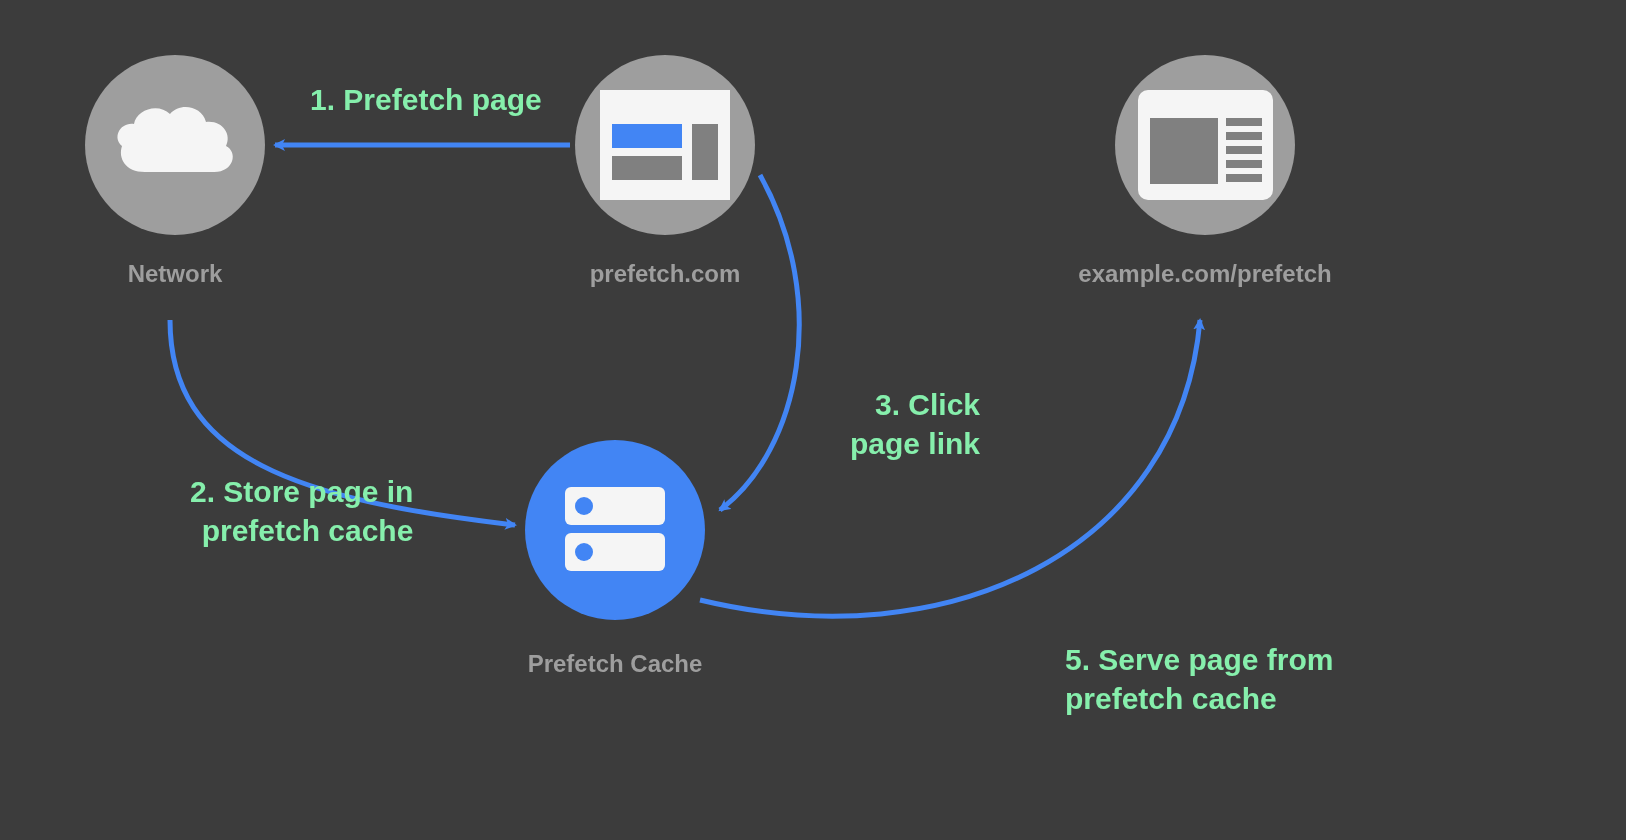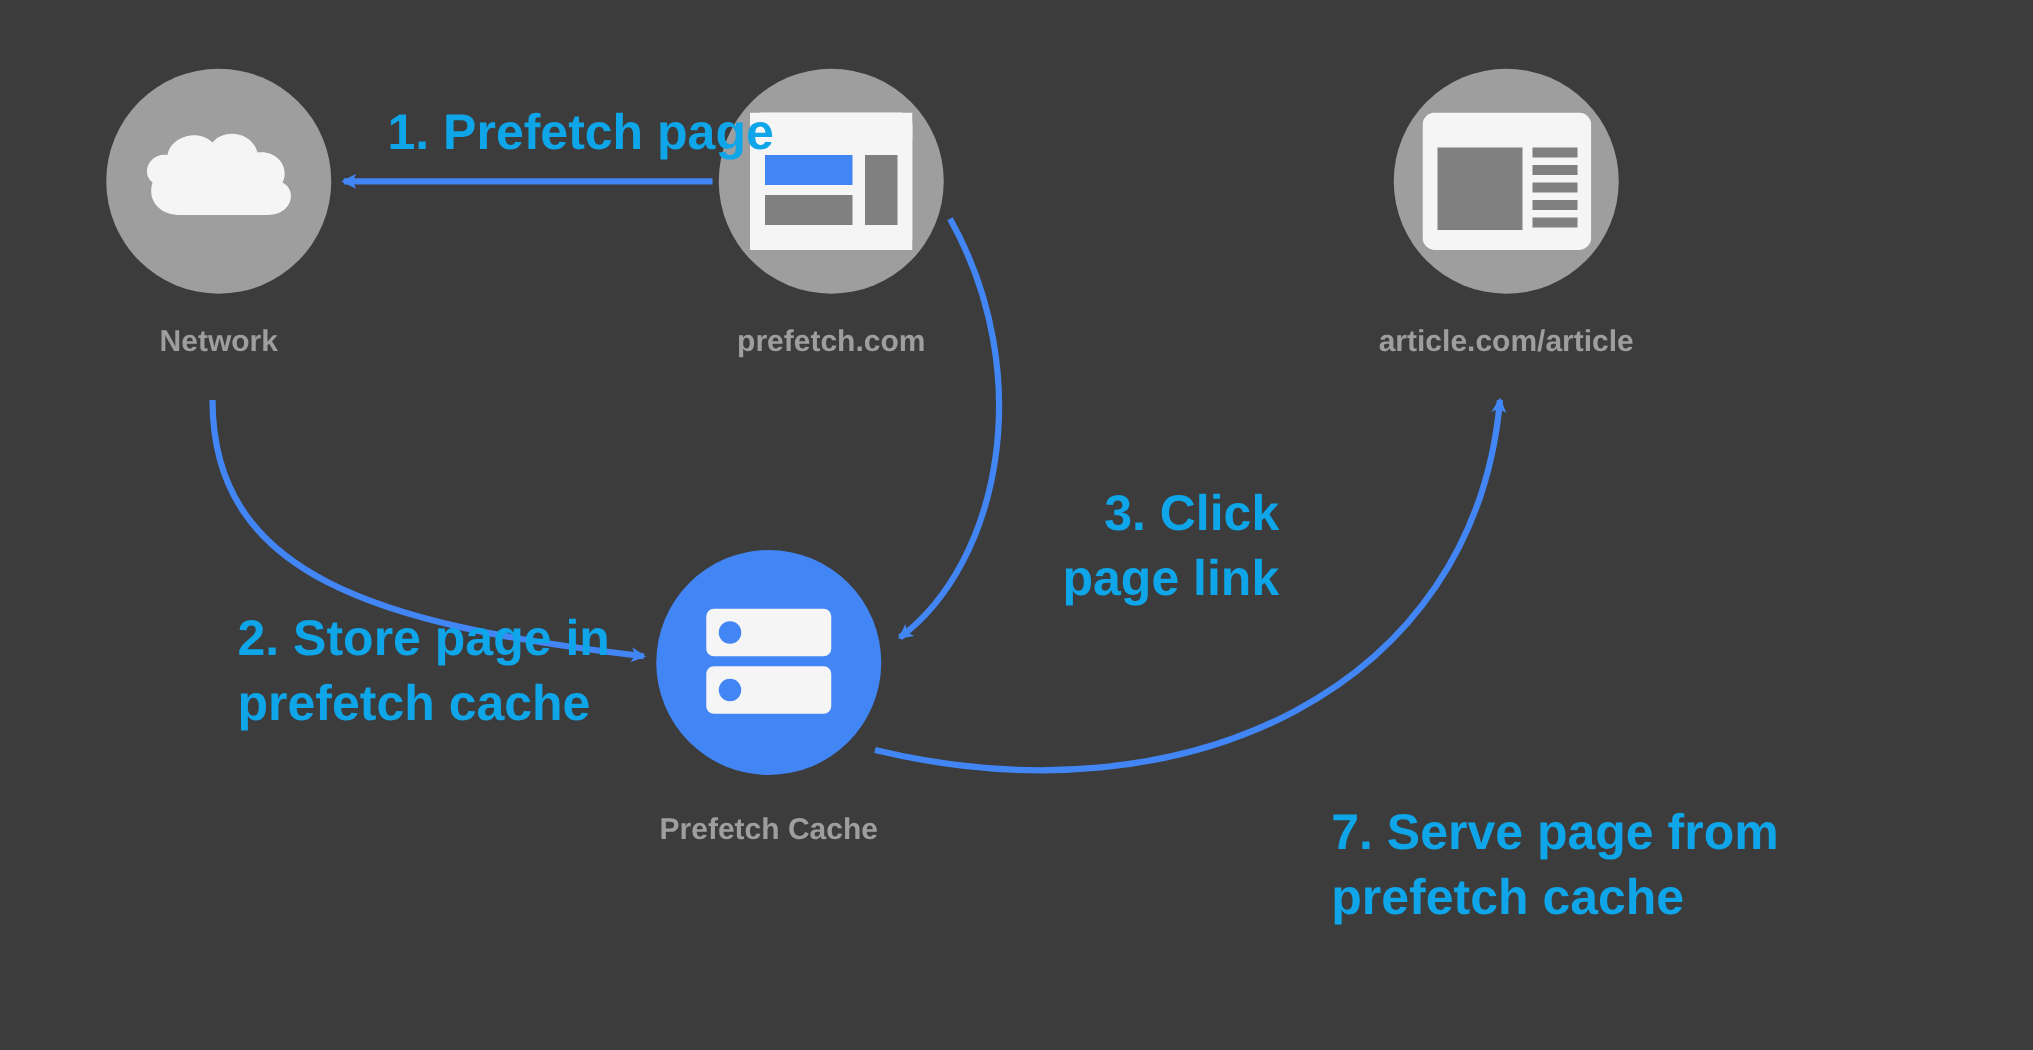--- a/index.html
+++ b/index.html
@@ -31,23 +31,23 @@
   .caption {
     position: absolute;
     color: #9e9e9e;
     font-weight: 700;
     font-size: 24px;
     text-align: center;
     white-space: nowrap;
   }
   .edge-label {
     position: absolute;
-    color: #0ea5e9;
+    color: #86efac;
     font-weight: 700;
-    font-size: 40px;
+    font-size: 30px;
     line-height: 1.3;
   }
   svg.overlay {
     position: absolute;
     left: 0; top: 0;
     width: 1626px;
     height: 840px;
     pointer-events: none;
   }
   .arrow {
@@ -101,21 +101,21 @@
     <svg width="135" height="110" viewBox="0 0 135 110">
       <rect x="0" y="0" width="135" height="110" rx="10" fill="#f5f5f5"></rect>
       <rect x="12" y="28" width="68" height="66" fill="#808080"></rect>
       <rect x="88" y="28" width="36" height="8" fill="#808080"></rect>
       <rect x="88" y="42" width="36" height="8" fill="#808080"></rect>
       <rect x="88" y="56" width="36" height="8" fill="#808080"></rect>
       <rect x="88" y="70" width="36" height="8" fill="#808080"></rect>
       <rect x="88" y="84" width="36" height="8" fill="#808080"></rect>
     </svg>
   </div>
-  <div class="caption" style="left:1035px; top:260px; width:340px;">article.com/article</div>
+  <div class="caption" style="left:1035px; top:260px; width:340px;">example.com/prefetch</div>
 
   <div class="node blue" style="left:525px; top:440px;">
     <svg width="110" height="110" viewBox="0 0 110 110">
       <rect x="5" y="12" width="100" height="38" rx="6" fill="#f5f5f5"></rect>
       <circle cx="24" cy="31" r="9" fill="#4285f4"></circle>
       <rect x="5" y="58" width="100" height="38" rx="6" fill="#f5f5f5"></rect>
       <circle cx="24" cy="77" r="9" fill="#4285f4"></circle>
     </svg>
   </div>
   <div class="caption" style="left:490px; top:650px; width:250px;">Prefetch Cache</div>
@@ -131,28 +131,28 @@
 
     <path class="arrow" d="M 170 320 C 170 460, 300 500, 515 525" marker-end="url(#ah)"></path>
 
     <path class="arrow" d="M 760 175 C 830 300, 800 450, 720 510" marker-end="url(#ah)"></path>
 
     <path class="arrow" d="M 700 600 C 950 660, 1180 550, 1200 320" marker-end="url(#ah)"></path>
   </svg>
 
   <div class="edge-label" style="left:310px; top:80px;">1. Prefetch page</div>
 
-  <div class="edge-label" style="left:190px; top:485px; text-align:left;">
+  <div class="edge-label" style="left:190px; top:472px; text-align:right;">
     <div>2. Store page in</div>
     <div>prefetch cache</div>
   </div>
 
   <div class="edge-label" style="left:850px; top:385px; text-align:right;">
     <div>3. Click</div>
     <div>page link</div>
   </div>
 
   <div class="edge-label" style="left:1065px; top:640px; text-align:left;">
-    <div>7. Serve page from</div>
+    <div>5. Serve page from</div>
     <div>prefetch cache</div>
   </div>
 
 </div>
 
 </body></html>

